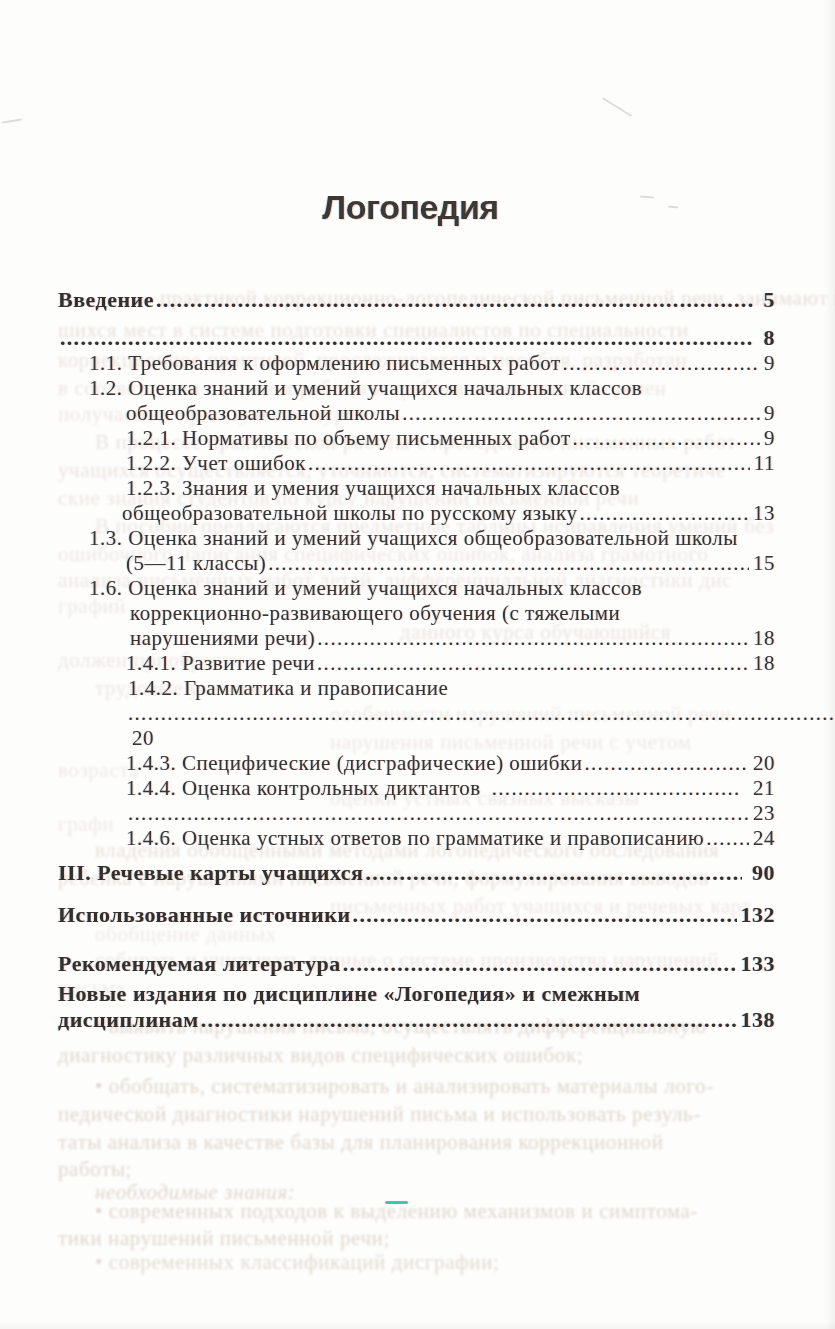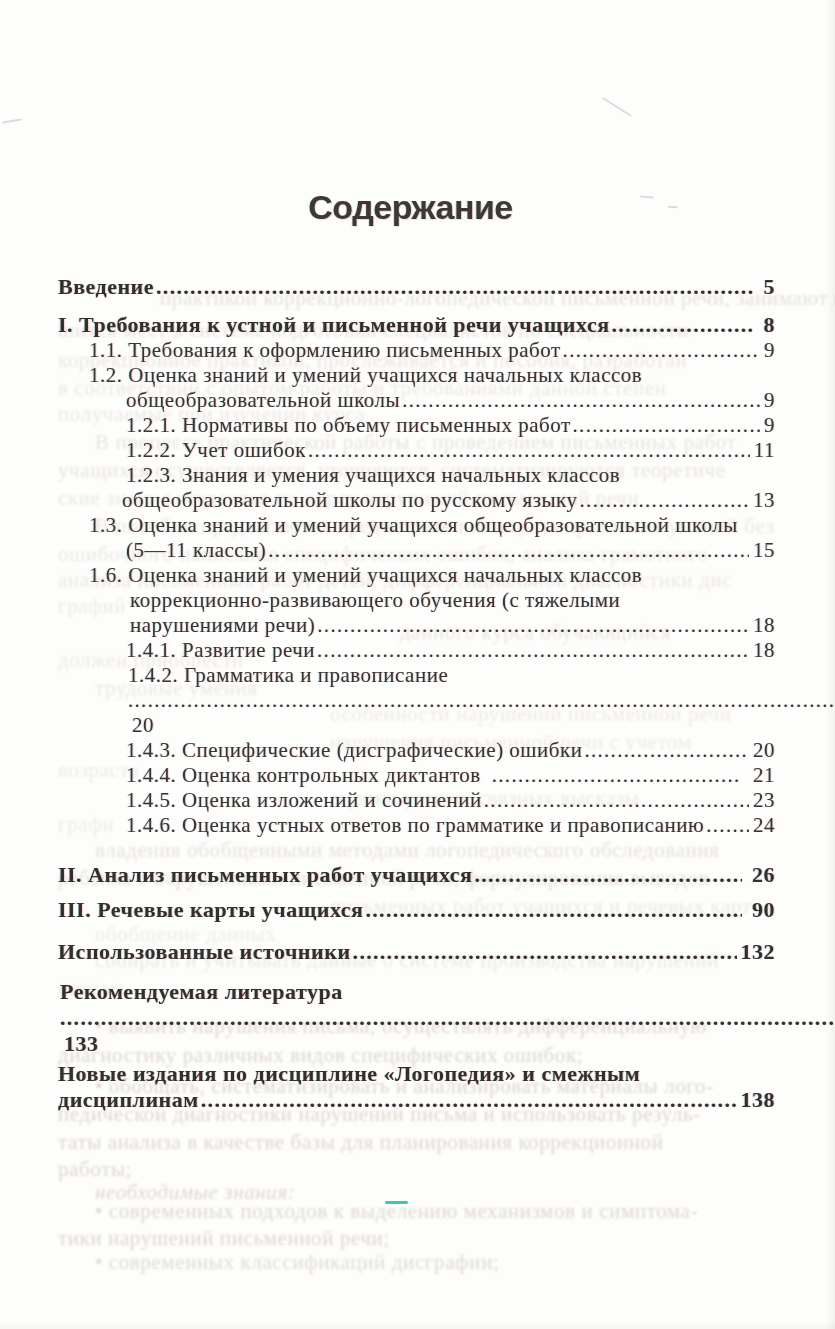--- a/index.html
+++ b/index.html
@@ -36,21 +36,21 @@
   
   .ghost-layer{position:absolute;inset:0;pointer-events:none;}
   .ghost-line{
     position:absolute;white-space:nowrap;
     font-size:21px;letter-spacing:0.6px;color:#c7b6a5;
     filter:blur(1.1px);
   }
   .ghost-line.i{font-style:italic;}
 
   
-  .toc{position:absolute;top:274px;left:58px;width:717px;
+  .toc{position:absolute;top:287px;left:58px;width:717px;
        filter:blur(0.22px);}
   .toc-row{
     display:flex;align-items:baseline;
     font-size:21px;line-height:25px;letter-spacing:0.5px;
     color:#3a332f;
   }
   .toc-row .t,.toc-row .p,.toc-row .leader{
     text-shadow:0.9px 0.4px 0 rgba(205,60,30,0.20), -0.9px -0.4px 0 rgba(35,150,210,0.20);
   }
   .toc-row.bold{font-weight:bold;font-size:22px;line-height:26px;color:#352f2b;}
@@ -107,30 +107,29 @@
       <span class="ghost-line" style="left: 95px; top: 1074px; opacity: 0.55;">•  обобщать, систематизировать и анализировать материалы лого-</span>
       <span class="ghost-line" style="left: 58px; top: 1102px; opacity: 0.55;">педической диагностики нарушений письма и использовать резуль-</span>
       <span class="ghost-line" style="left: 58px; top: 1130px; opacity: 0.55;">таты анализа в качестве базы для планирования коррекционной</span>
       <span class="ghost-line" style="left: 58px; top: 1157px; opacity: 0.55;">работы;</span>
       <span class="ghost-line i" style="left: 95px; top: 1180px; opacity: 0.55;">необходимые знания:</span>
       <span class="ghost-line" style="left: 95px; top: 1199px; opacity: 0.55;">•  современных подходов к выделению механизмов и симптома-</span>
       <span class="ghost-line" style="left: 58px; top: 1226px; opacity: 0.55;">тики нарушений письменной речи;</span>
       <span class="ghost-line" style="left: 95px; top: 1250px; opacity: 0.5;">•  современных классификаций дисграфии;</span>
     </div>
 
-  <h1 class="title">Содержание</h1>
+  <h1 class="title">Логопедия</h1>
 
   <div class="toc">
       <div class="toc-row bold" style="padding-left: 0px;">
         <span class="t">Введение</span>
         <span class="leader"></span>
         <span class="p"> 5</span>
       </div>
       <div class="toc-row bold" style="margin-top: 12px; padding-left: 0px;">
-        <span class="t">I. Требования к устной и письменной речи учащихся</span>
         <span class="leader"></span>
         <span class="p"> 8</span>
       </div>
       <div class="toc-row" style="padding-left: 31px;">
         <span class="t">1.1. Требования к оформлению письменных работ</span>
         <span class="leader"></span>
         <span class="p">9</span>
       </div>
       <div class="toc-row" style="padding-left: 31px;">
         <span class="t">1.2. Оценка знаний и умений учащихся начальных классов</span>
@@ -191,45 +190,39 @@
         <span class="t">1.4.3. Специфические (дисграфические) ошибки </span>
         <span class="leader"></span>
         <span class="p">20</span>
       </div>
       <div class="toc-row" style="padding-left: 68px; gap: 9px;">
         <span class="t">1.4.4. Оценка контрольных диктантов</span>
         <span class="leader"></span>
         <span class="p">21</span>
       </div>
       <div class="toc-row" style="padding-left: 68px;">
-        <span class="t">1.4.5. Оценка изложений и сочинений </span>
         <span class="leader"></span>
         <span class="p">23</span>
       </div>
       <div class="toc-row" style="padding-left: 68px; align-items: flex-end;">
         <span class="t">1.4.6. Оценка устных ответов по грамматике и правописанию </span>
         <span class="leader"></span>
         <span class="p">24</span>
       </div>
-      <div class="toc-row bold" style="margin-top: 24px; padding-left: 0px;">
-        <span class="t">II. Анализ письменных работ учащихся</span>
-        <span class="leader"></span>
-        <span class="p"> 26</span>
-      </div>
       <div class="toc-row bold" style="margin-top: 9px; padding-left: 0px;">
         <span class="t">III. Речевые карты учащихся</span>
         <span class="leader"></span>
         <span class="p"> 90</span>
       </div>
       <div class="toc-row bold" style="margin-top: 16px; padding-left: 0px;">
         <span class="t">Использованные источники</span>
         <span class="leader"></span>
         <span class="p">132</span>
       </div>
-      <div class="toc-row bold" style="margin-top: 14px; padding-left: 0px; flex-direction: column;">
+      <div class="toc-row bold" style="margin-top: 23px; padding-left: 0px;">
         <span class="t">Рекомендуемая литература </span>
         <span class="leader"></span>
         <span class="p">133</span>
       </div>
       <div class="toc-row bold" style="margin-top: 4px; padding-left: 0px;">
         <span class="t">Новые издания по дисциплине «Логопедия» и смежным</span>
       </div>
       <div class="toc-row bold" style="padding-left: 0px;">
         <span class="t">дисциплинам</span>
         <span class="leader"></span>

